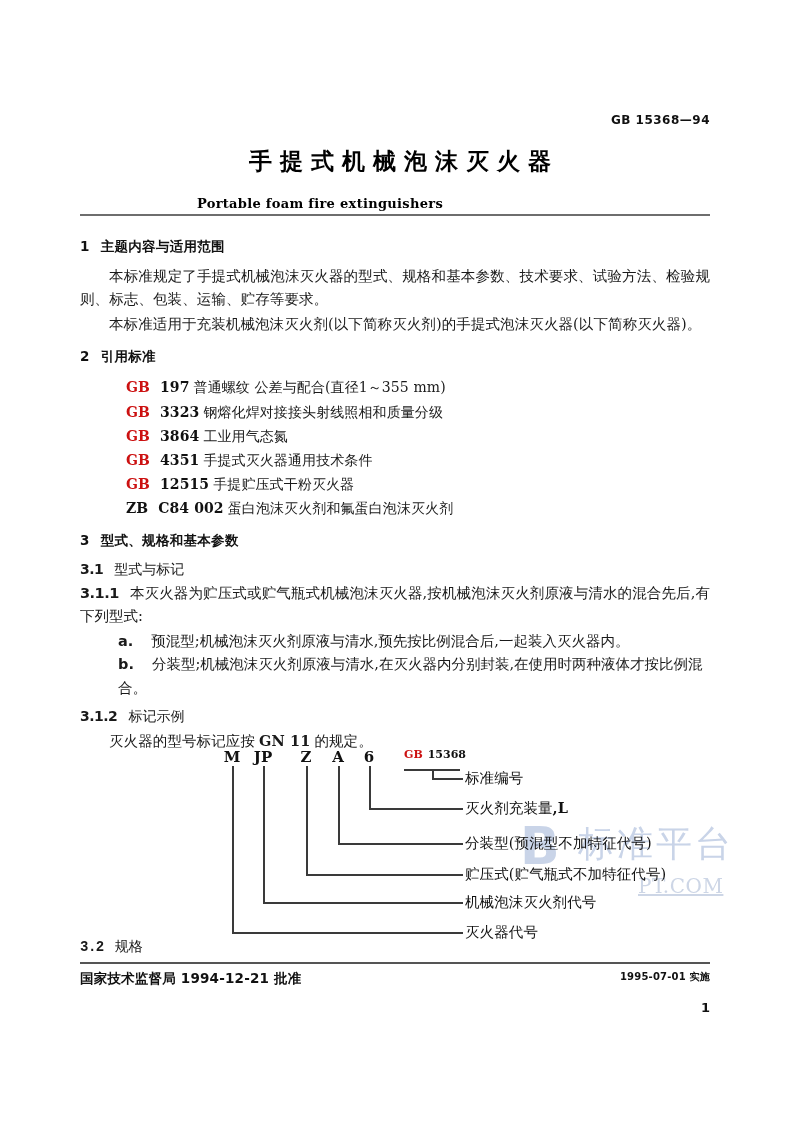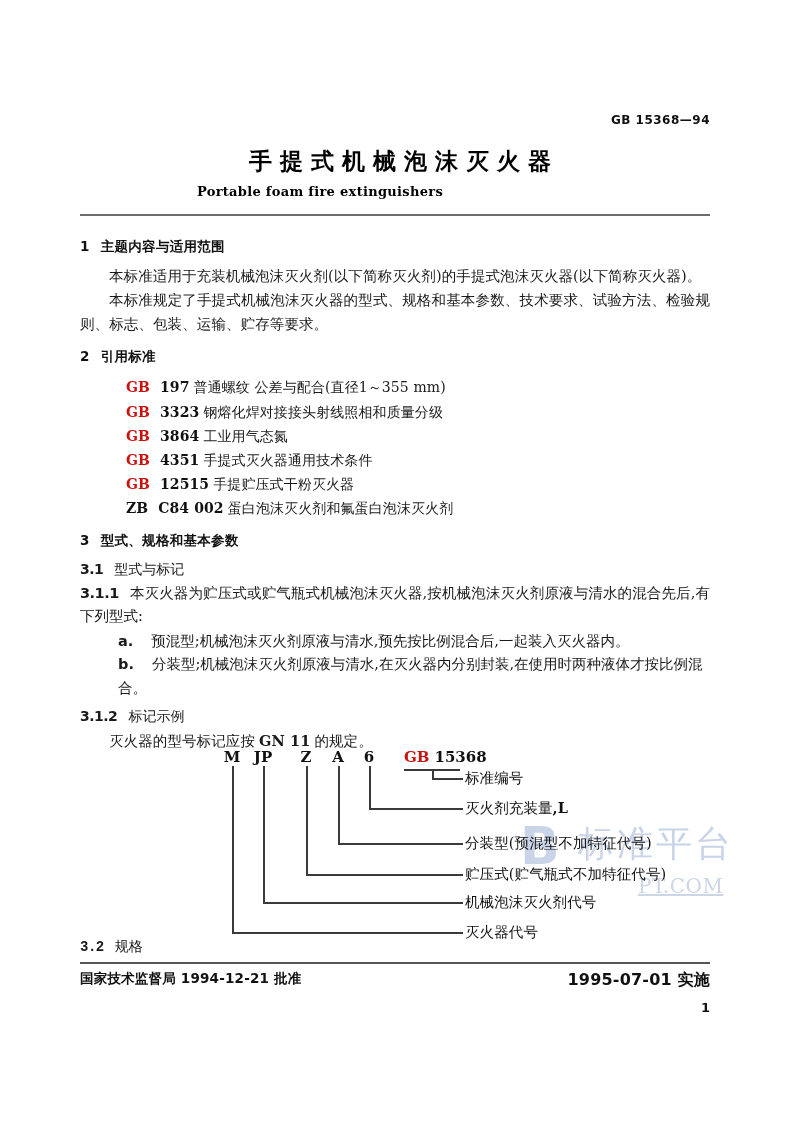--- a/index.html
+++ b/index.html
@@ -48,21 +48,21 @@
     text-align: center;
     font-family: "DejaVu Sans", "Liberation Sans", sans-serif;
     font-size: 23px;
     font-weight: 700;
     letter-spacing: 8px;
     text-indent: 8px;
     color: #000;
   }
   .doc-subtitle {
     position: absolute;
-    left: 0; top: 184px;
+    left: 0; top: 196px;
     width: 640px;
     text-align: center;
     font-family: "DejaVu Serif", "Liberation Serif", serif;
     font-size: 13px;
     font-weight: 700;
     letter-spacing: 0.3px;
     color: #000;
   }
   .head-rule {
     position: absolute;
@@ -175,21 +175,21 @@
     background: #3a3a3a;
   }
   .rail {
     position: absolute;
     height: 1.5px;
     background: #3a3a3a;
   }
   .gb-group {
     position: absolute;
     font-family: "DejaVu Serif", "Liberation Serif", serif;
-    font-size: 15px;
+    font-size: 11px;
     font-weight: 700;
     white-space: nowrap;
   }
   .gb-group .gb { color: #cc1111; }
   .gb-group .gbnum { color: #111; margin-left: 5px; }
   .gb-underline {
     position: absolute;
     height: 1.5px;
     background: #3a3a3a;
   }
@@ -263,21 +263,21 @@
     font-family: "DejaVu Sans", "Liberation Sans", sans-serif;
     font-size: 13.5px;
     font-weight: 600;
     color: #111;
     letter-spacing: 0.2px;
   }
   .footer-right {
     position: absolute;
     right: 90px; top: 970px;
     font-family: "DejaVu Sans", "Liberation Sans", sans-serif;
-    font-size: 16px;
+    font-size: 10px;
     font-weight: 600;
     color: #111;
     letter-spacing: 0.2px;
   }
   .page-num {
     position: absolute;
     right: 90px; top: 1000px;
     font-family: "DejaVu Sans", "Liberation Sans", sans-serif;
     font-size: 13px;
     font-weight: 600;
@@ -292,22 +292,22 @@
   <div class="std-code">GB  15368—94</div>
   <div class="doc-title">手提式机械泡沫灭火器</div>
   <div class="doc-subtitle">Portable foam fire extinguishers</div>
   <div class="head-rule"></div>
 
   <div class="content">
 
     <div class="sec-head">
       <span class="num">1</span><span>主题内容与适用范围</span>
     </div>
+    <p class="para indent">本标准规定了手提式机械泡沫灭火器的型式、规格和基本参数、技术要求、试验方法、检验规则、标志、包装、运输、贮存等要求。</p>
     <p class="para indent">本标准适用于充装机械泡沫灭火剂(以下简称灭火剂)的手提式泡沫灭火器(以下简称灭火器)。</p>
-    <p class="para indent">本标准规定了手提式机械泡沫灭火器的型式、规格和基本参数、技术要求、试验方法、检验规则、标志、包装、运输、贮存等要求。</p>
 
     <div class="sec-head" style="margin-top:12px;">
       <span class="num">2</span><span>引用标准</span>
     </div>
     <ul class="ref-list">
       <li>
         <span class="ref-code red">GB</span><span class="ref-num">197</span><span class="ref-name">普通螺纹   公差与配合(直径1～355 mm)</span>
       </li>
       <li>
         <span class="ref-code red">GB</span><span class="ref-num">3323</span><span class="ref-name">钢熔化焊对接接头射线照相和质量分级</span>

